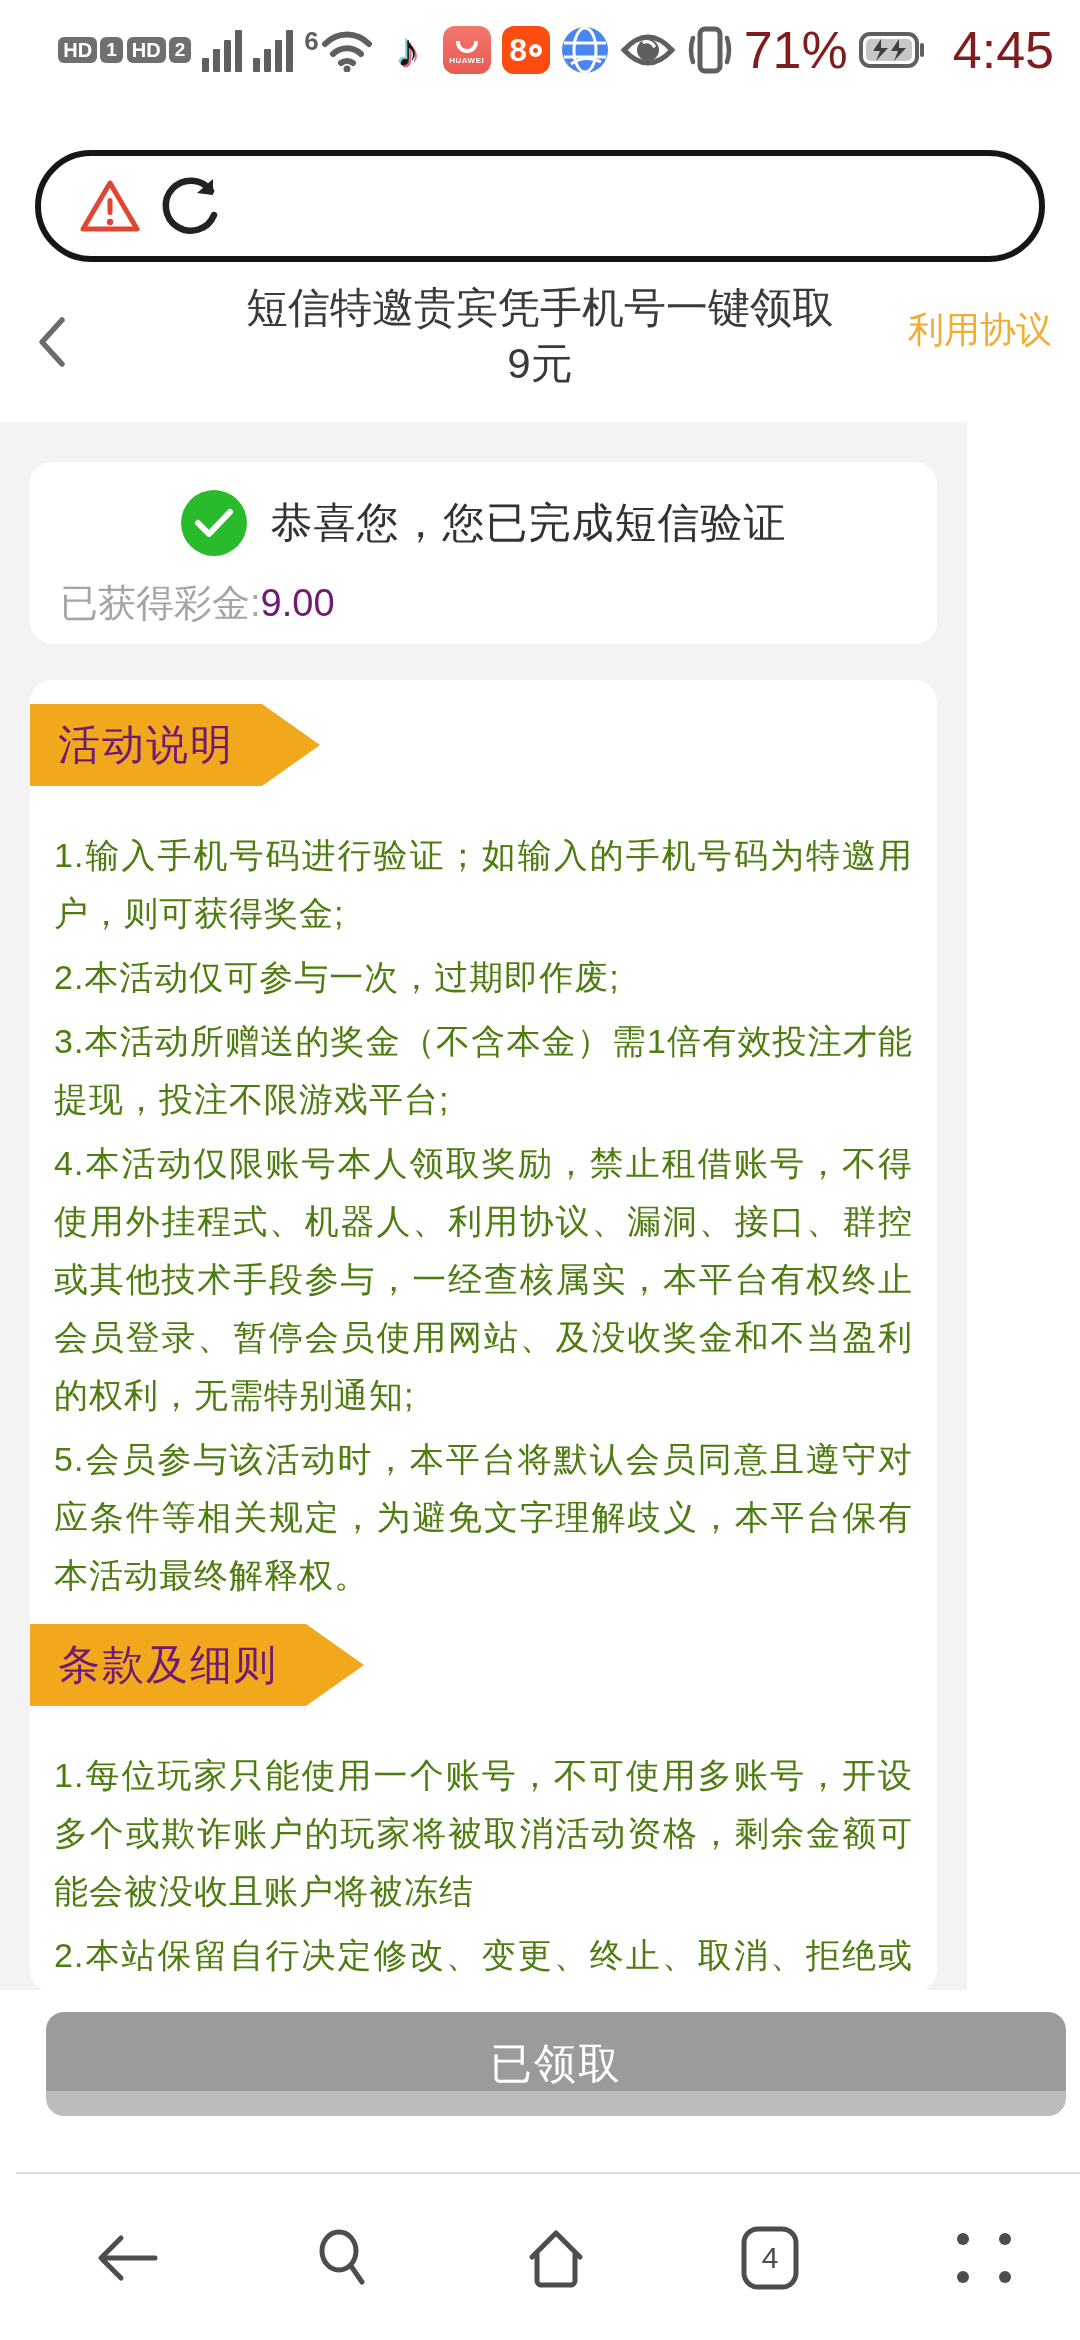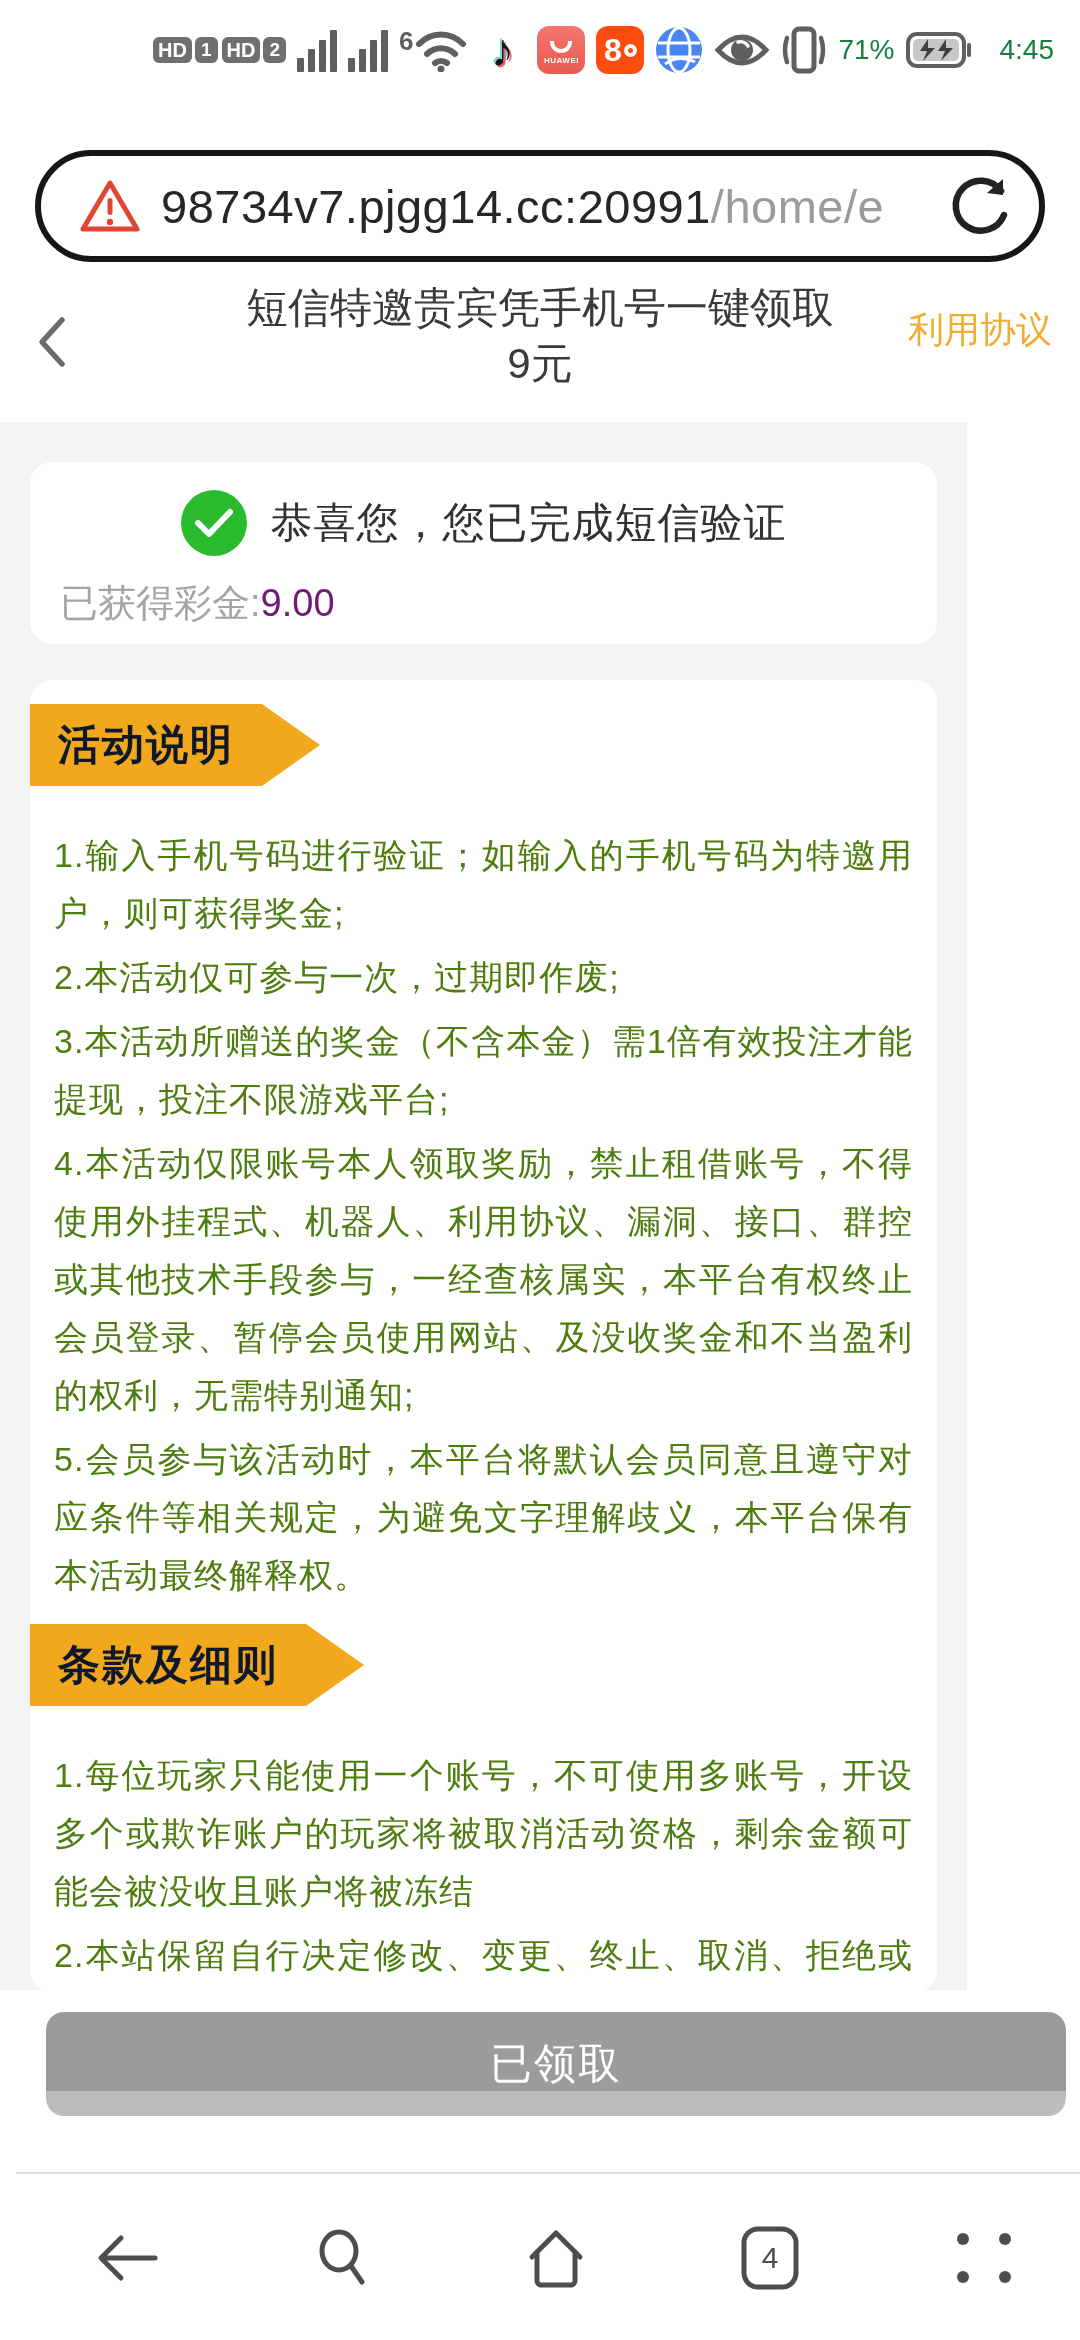--- a/index.html
+++ b/index.html
@@ -28,21 +28,21 @@
   .app-ic{ width:48px; height:48px; border-radius:12px; display:flex;
     align-items:center; justify-content:center; overflow:hidden; position:relative; }
   .ic-tiktok{ font-size:46px; color:#161616; background:transparent;
     text-shadow:2px 2px 0 rgba(233,68,96,.85), -2px -2px 0 rgba(100,200,210,.85); }
   .ic-huawei{ background:linear-gradient(180deg,#f3776e,#e95a51); flex-direction:column; }
   .ic-huawei .bag{ width:22px; height:12px; border:4px solid #fff; border-top:none;
     border-radius:0 0 12px 12px; margin-top:6px; }
   .ic-huawei .txt{ color:#fff; font-size:8px; font-weight:bold; letter-spacing:.5px; margin-top:3px;}
   .ic-kuaishou{ background:#fd4c10; color:#fff; font-size:32px; font-weight:bold; }
   .ic-kuaishou .ring{ width:13px; height:13px; border:4px solid #fff; border-radius:50%; margin-left:2px;}
-  .pct,.clock{ font-size:28px; color:#15803d; }
+  .pct,.clock{ font-size:52px; color:#7f1d1d; }
   .clock{ margin-left:17px; }
 
   
   .url-bar{
     position:absolute; top:150px; left:35px; width:1010px; height:112px;
     border:6px solid #161616; border-radius:56px; background:#fff;
     display:flex; align-items:center; padding:0 26px 0 38px; gap:20px;
   }
   .url-text{ flex:1; font-size:47px; white-space:nowrap; overflow:hidden; color:#262626; letter-spacing:.5px;}
   .url-path{ color:#9b9b9b; }
@@ -73,22 +73,22 @@
     display:flex; align-items:center; justify-content:center;
   }
   .success-msg{ font-size:42px; color:#323232; font-weight:500; letter-spacing:1px; }
   .bonus-row{ margin-top:22px; font-size:38px; color:#a5a5a5; }
   .bonus-amount{ color:#701a75; }
 
   .main-card{
     margin-top:36px; height:1312px; overflow:hidden; padding:0 24px;
   }
   .ribbon{
-    display:inline-block; background:#f2a81d; color:#0f172a;
-    font-size:42px; font-weight:700; line-height:82px; height:82px;
+    display:inline-block; background:#f2a81d; color:#701a75;
+    font-size:42px; font-weight:400; line-height:82px; height:82px;
     padding:0 86px 0 46px; margin-left:-42px; letter-spacing:2px;
     clip-path:polygon(0 0, calc(100% - 58px) 0, 100% 50%, calc(100% - 58px) 100%, 0 100%);
     text-align:center;
   }
   .ribbon-1{ margin-top:24px; }
   .ribbon-2{ margin-top:14px; }
   .rules{ margin-top:40px; }
   .rules-2{ margin-top:40px; }
   .rules p{
     font-size:34px; line-height:58px; color:#4d7c0f; letter-spacing:1px;
@@ -218,21 +218,20 @@
 </div>
 
 <div class="url-bar">
   <span style="display:flex;">
     <svg width="62" height="56" viewBox="0 0 62 56">
       <path d="M31 5 L58 51 L4 51 Z" fill="none" stroke="#e04732" stroke-width="5" stroke-linejoin="round"></path>
       <rect x="28.5" y="20" width="5" height="17" rx="2.5" fill="#e04732"></rect>
       <circle cx="31" cy="44" r="3.2" fill="#e04732"></circle>
     </svg>
   </span>
-  <span class="url-text"><span>98734v7.pjgg14.cc:20991</span><span class="url-path">/home/e</span></span>
   <span style="display:flex;">
     <svg width="62" height="62" viewBox="0 0 62 62">
       <path d="M50 16 A25 25 0 1 0 53 40" fill="none" stroke="#222" stroke-width="6.5" stroke-linecap="round"></path>
       <path d="M52 4 L52 20 L36 18 Z" fill="#222"></path>
     </svg>
   </span>
 </div>
 
 <div class="app-header">
   <span class="back-btn">

